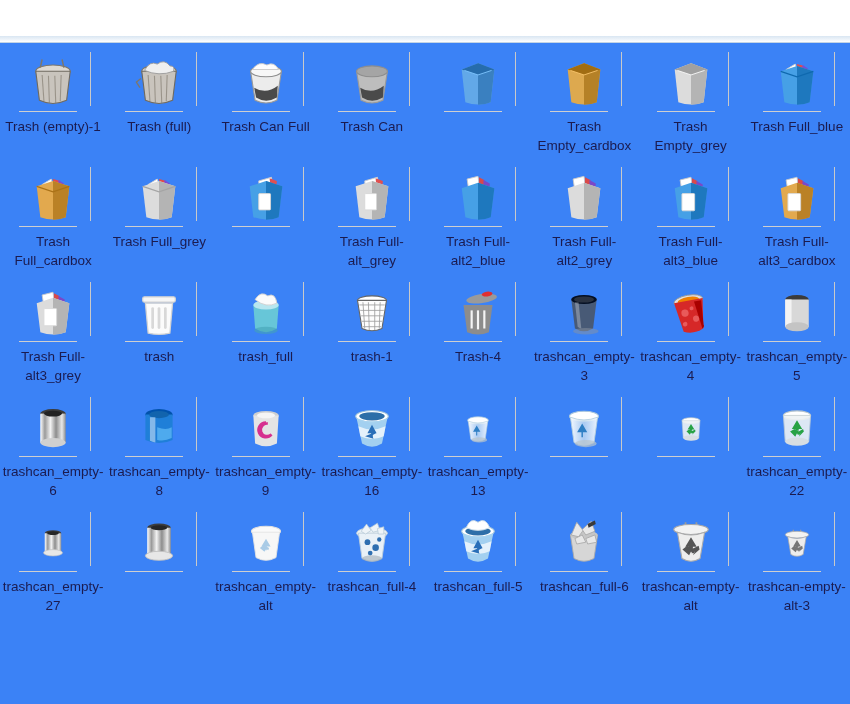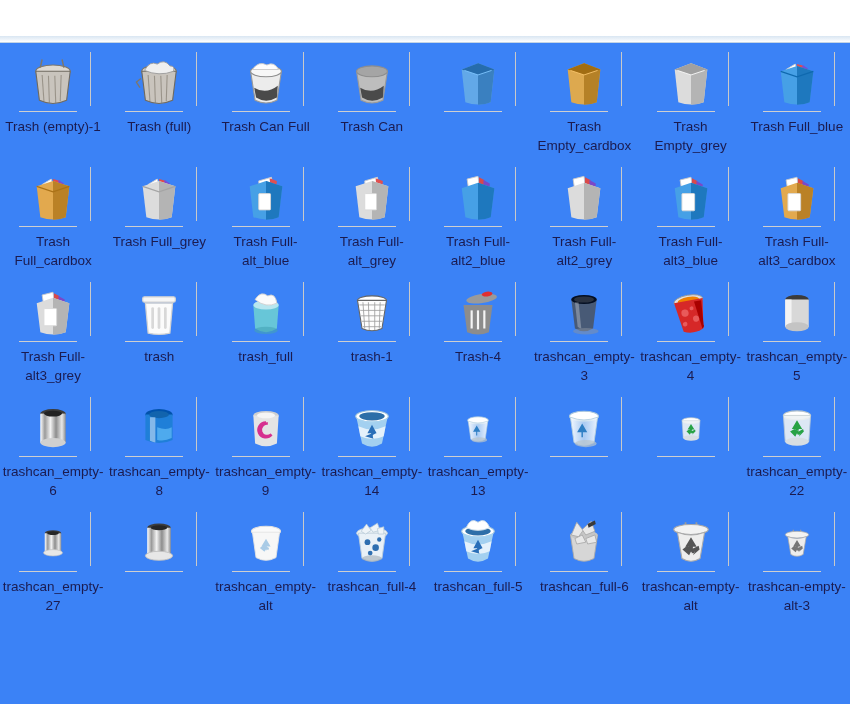--- a/index.html
+++ b/index.html
@@ -459,21 +459,20 @@
               <path d="M24 12 L38 8 L40 24 L25 26 Z" fill="#ffffff" stroke="#cccccc" stroke-width="1"></path>
               <path d="M36 9 L44 12 L43 22 L37 21 Z" fill="#e05050"></path>
               <path d="M14 18 L32 12 L50 18 L46 52 Q32 57 18 52 Z" fill="#46a0e6"></path>
               <path d="M32 12 L50 18 L46 52 Q39 55 32 55 Z" fill="#1e78be"></path>
               <rect x="24" y="26" width="13" height="18" rx="1" fill="#ffffff" stroke="#d6d6d6" stroke-width="1"></rect>
             </svg>
           </div>
           <div class="frame-edge"></div>
           <div class="frame-bottom"></div>
         </div>
-        <div class="label">Trash Full-alt_blue</div>
       </div>
       <div class="cell">
         <div class="thumb-wrap">
           <div class="thumb">
             <svg width="58" height="58" viewBox="0 0 64 64">
               <defs>
                 <linearGradient id="gMet" x1="0" y1="0" x2="1" y2="0">
                   <stop offset="0%" stop-color="#ffffff"></stop>
                   <stop offset="18%" stop-color="#9a9a9a"></stop>
                   <stop offset="40%" stop-color="#f2f2f2"></stop>
@@ -1008,21 +1007,21 @@
               <path d="M17 29 Q32 36 47 29 L45 40 Q32 46 19 40 Z" fill="#ffffff" opacity=".7"></path>
               <g transform="translate(32 35) scale(.85)" fill="#2a6fb8">
                 <path d="M0 -9 L6 2 L1 2 L1 8 L-1 8 L-1 2 L-6 2 Z"></path>
                 <path d="M-9 6 L2 9 L0 5 L5 2 L4 0 L-2 3 Z"></path>
               </g>
             </svg>
           </div>
           <div class="frame-edge"></div>
           <div class="frame-bottom"></div>
         </div>
-        <div class="label">trashcan_empty-14</div>
+        <div class="label">trashcan_empty-16</div>
       </div>
       <div class="cell">
         <div class="thumb-wrap">
           <div class="thumb">
             <svg width="58" height="58" viewBox="0 0 64 64">
               <defs>
                 <linearGradient id="gMet" x1="0" y1="0" x2="1" y2="0">
                   <stop offset="0%" stop-color="#ffffff"></stop>
                   <stop offset="18%" stop-color="#9a9a9a"></stop>
                   <stop offset="40%" stop-color="#f2f2f2"></stop>

